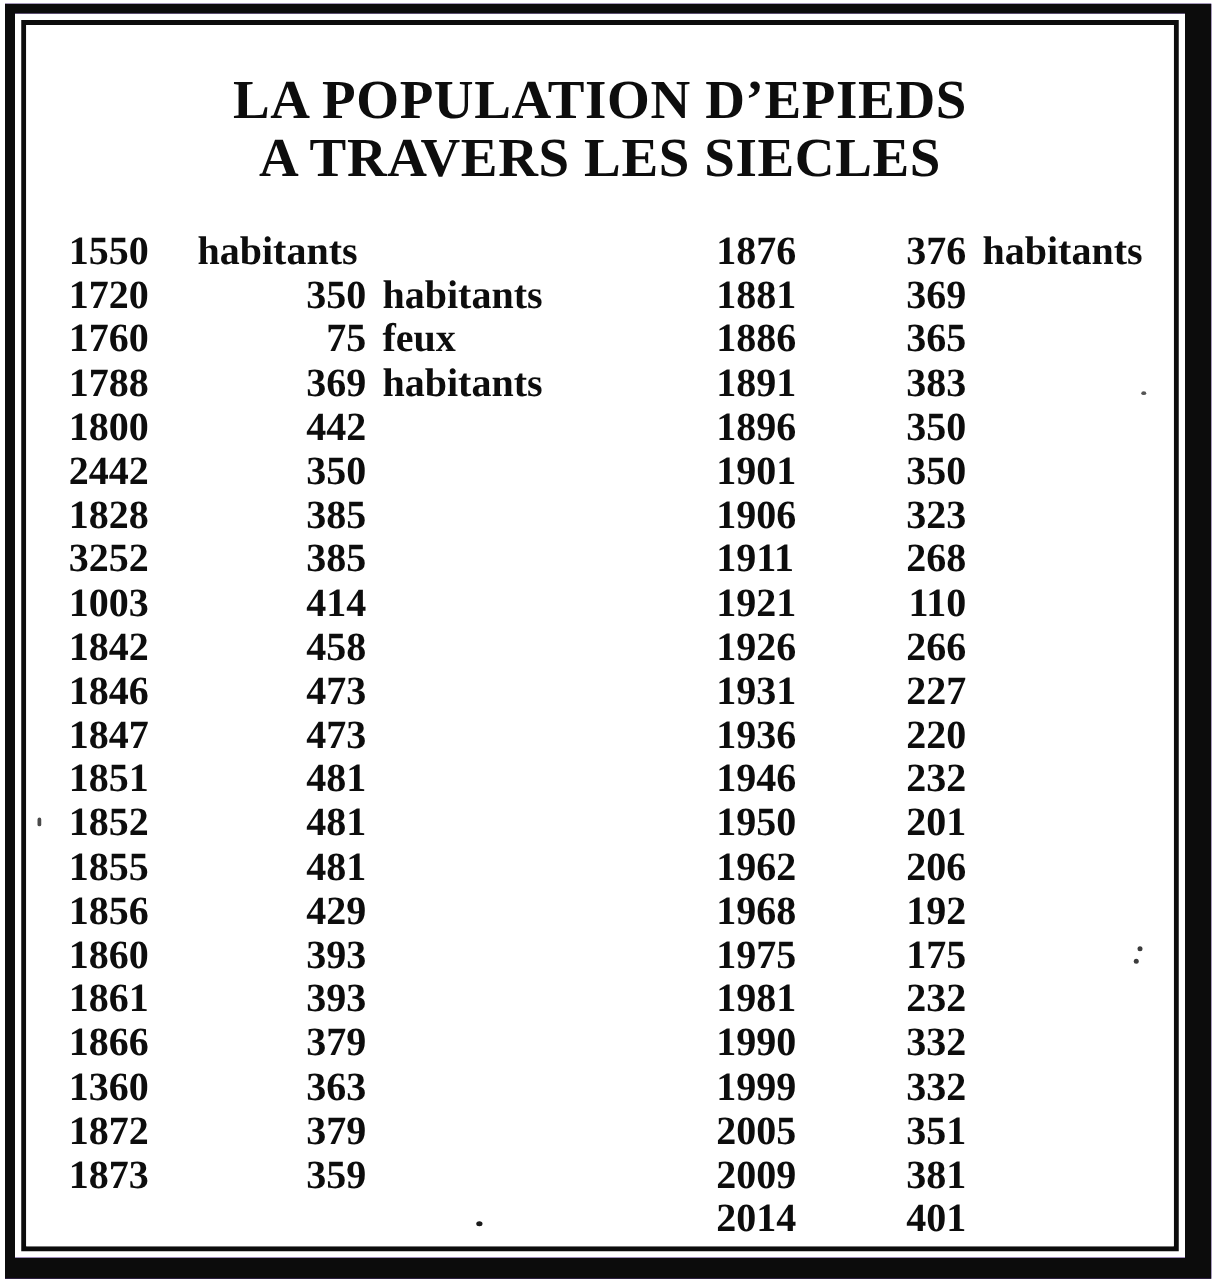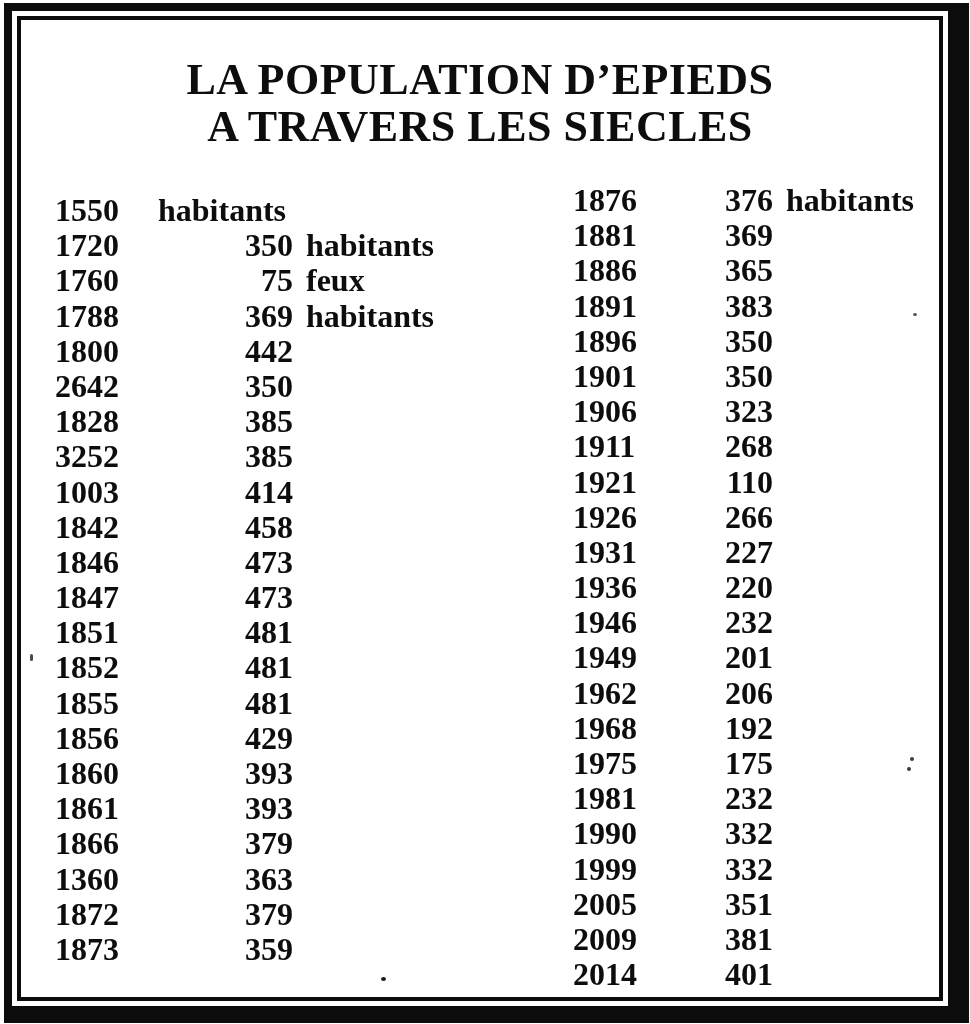--- a/index.html
+++ b/index.html
@@ -52,21 +52,21 @@
     line-height: 47px;
     font-weight: 700;
     letter-spacing: 0.5px;
     color: #0d0d0d;
   }
   .title-line { display: block; }
   .col {
     position: absolute;
     top: 163px;
   }
-  .col-left  { left: 34px;  width: 480px; margin-top: 10px; }
+  .col-left  { left: 34px;  width: 480px; }
   .col-right { left: 552px; width: 370px; }
   .row {
     display: grid;
     height: 35.2px;
     line-height: 35.2px;
     font-size: 32px;
     font-weight: 700;
     white-space: nowrap;
     color: #0d0d0d;
   }
@@ -120,21 +120,21 @@
                 <span class="year">1788</span>
                 <span class="val">369</span>
                 <span class="unit">habitants</span>
               </div>
               <div class="row">
                 <span class="year">1800</span>
                 <span class="val">442</span>
                 <span class="unit"></span>
               </div>
               <div class="row">
-                <span class="year">2642</span>
+                <span class="year">2442</span>
                 <span class="val">350</span>
                 <span class="unit"></span>
               </div>
               <div class="row">
                 <span class="year">1828</span>
                 <span class="val">385</span>
                 <span class="unit"></span>
               </div>
               <div class="row">
                 <span class="year">3252</span>
@@ -273,21 +273,21 @@
                 <span class="year">1936</span>
                 <span class="val">220</span>
                 <span class="unit"></span>
               </div>
               <div class="row">
                 <span class="year">1946</span>
                 <span class="val">232</span>
                 <span class="unit"></span>
               </div>
               <div class="row">
-                <span class="year">1949</span>
+                <span class="year">1950</span>
                 <span class="val">201</span>
                 <span class="unit"></span>
               </div>
               <div class="row">
                 <span class="year">1962</span>
                 <span class="val">206</span>
                 <span class="unit"></span>
               </div>
               <div class="row">
                 <span class="year">1968</span>

